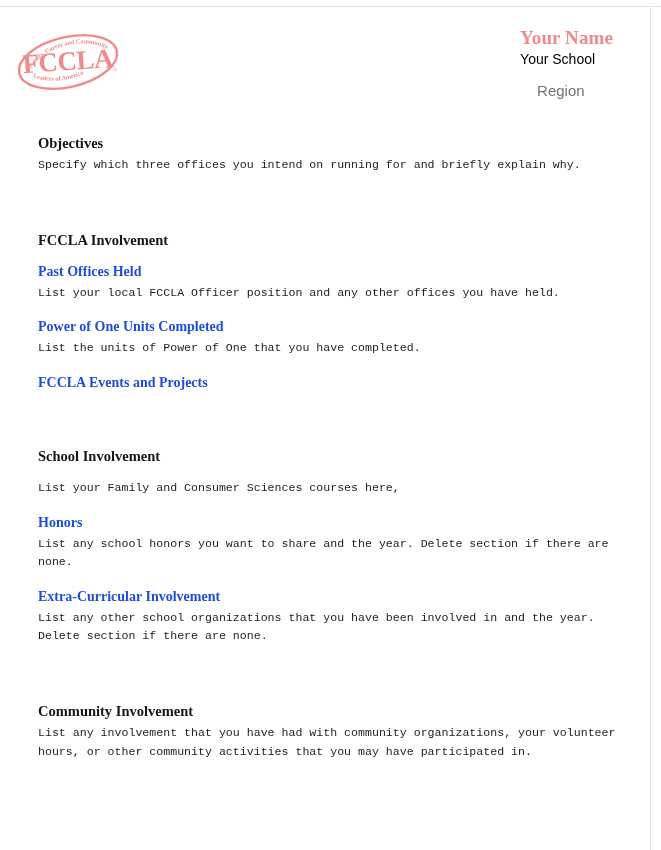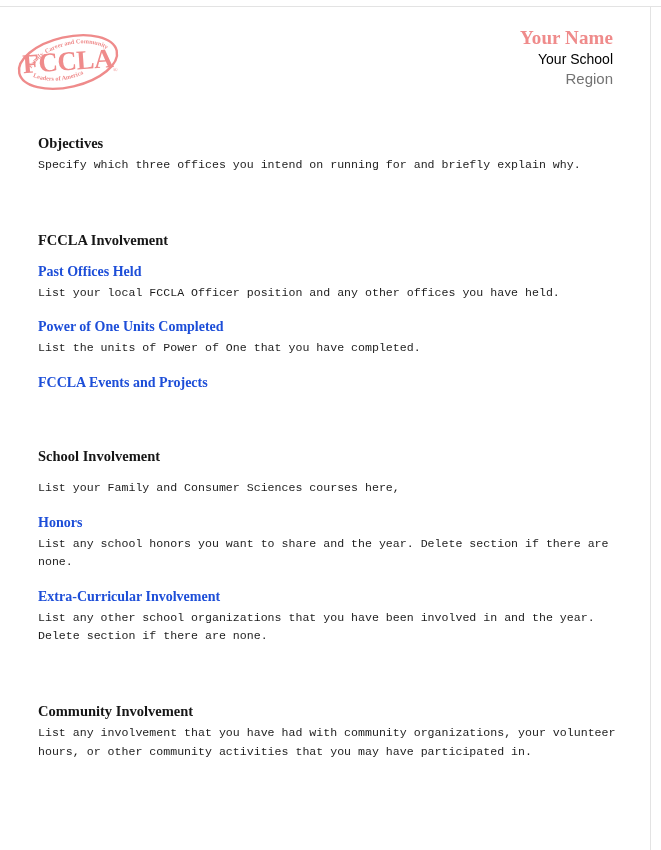--- a/index.html
+++ b/index.html
@@ -54,21 +54,20 @@
     top: 8px;
     width: 112px;
     height: 68px;
   }
   .logo svg { display: block; }
 
   .header-right {
     position: absolute;
     right: 28px;
     top: 8px;
-    text-align: right;
     line-height: 1;
   }
   .your-name {
     font-family: "Liberation Serif", serif;
     font-weight: bold;
     font-size: 19px;
     color: #ef8b8b;
     letter-spacing: 0.1px;
     margin: 0 0 5px 0;
     white-space: nowrap;
@@ -77,21 +76,21 @@
     font-family: "Liberation Sans", sans-serif;
     font-size: 14px;
     color: #000000;
     margin: 0 0 5px 0;
     white-space: nowrap;
   }
   .region {
     font-family: "Liberation Sans", sans-serif;
     font-size: 15px;
     color: #737373;
-    margin: 0;
+    margin: 17px;
     white-space: nowrap;
   }
 
   
   .content {
     position: absolute;
     left: 34px;
     top: 130px;
     width: 597px;
   }

